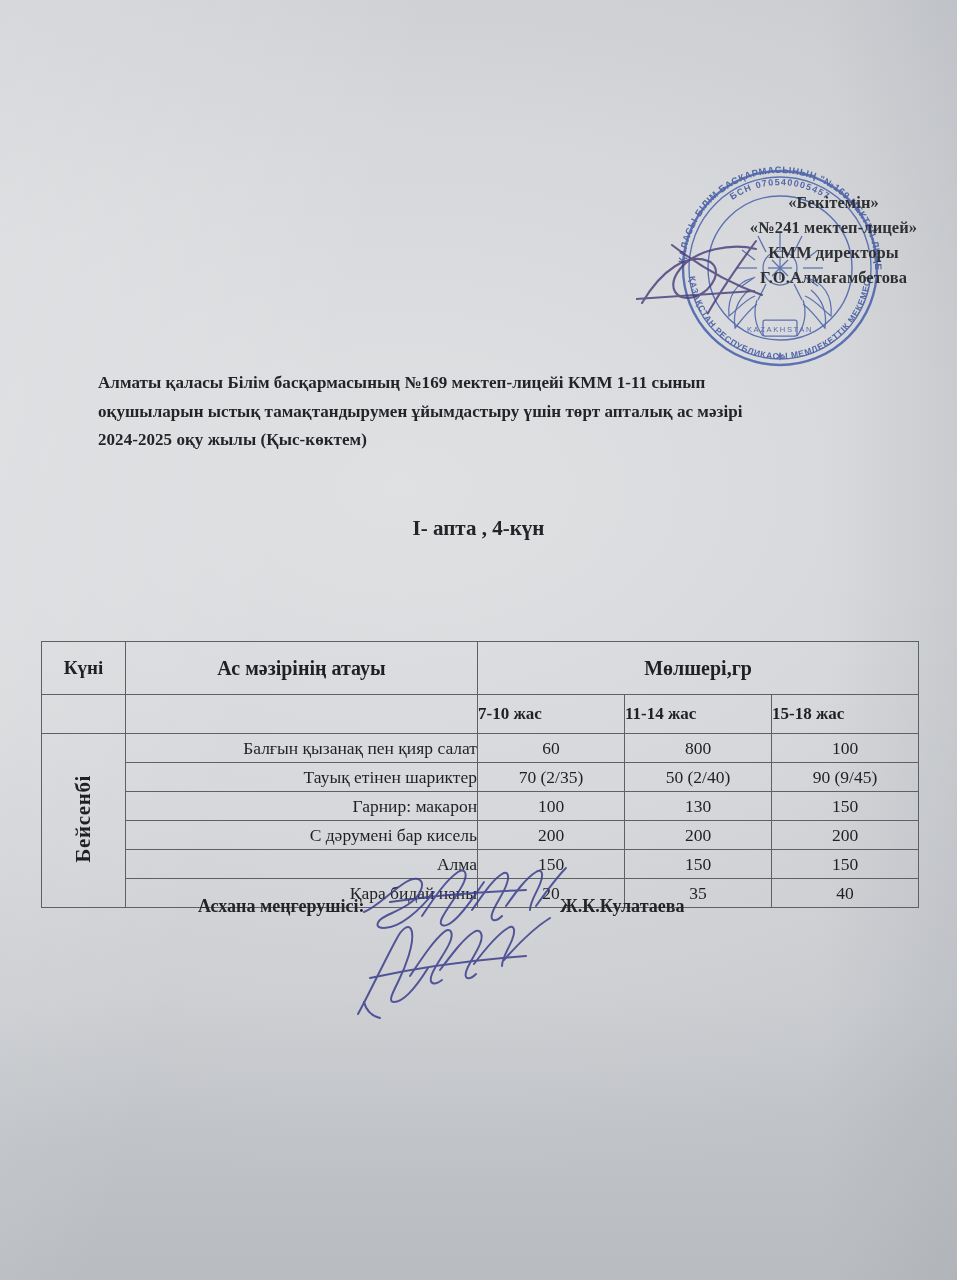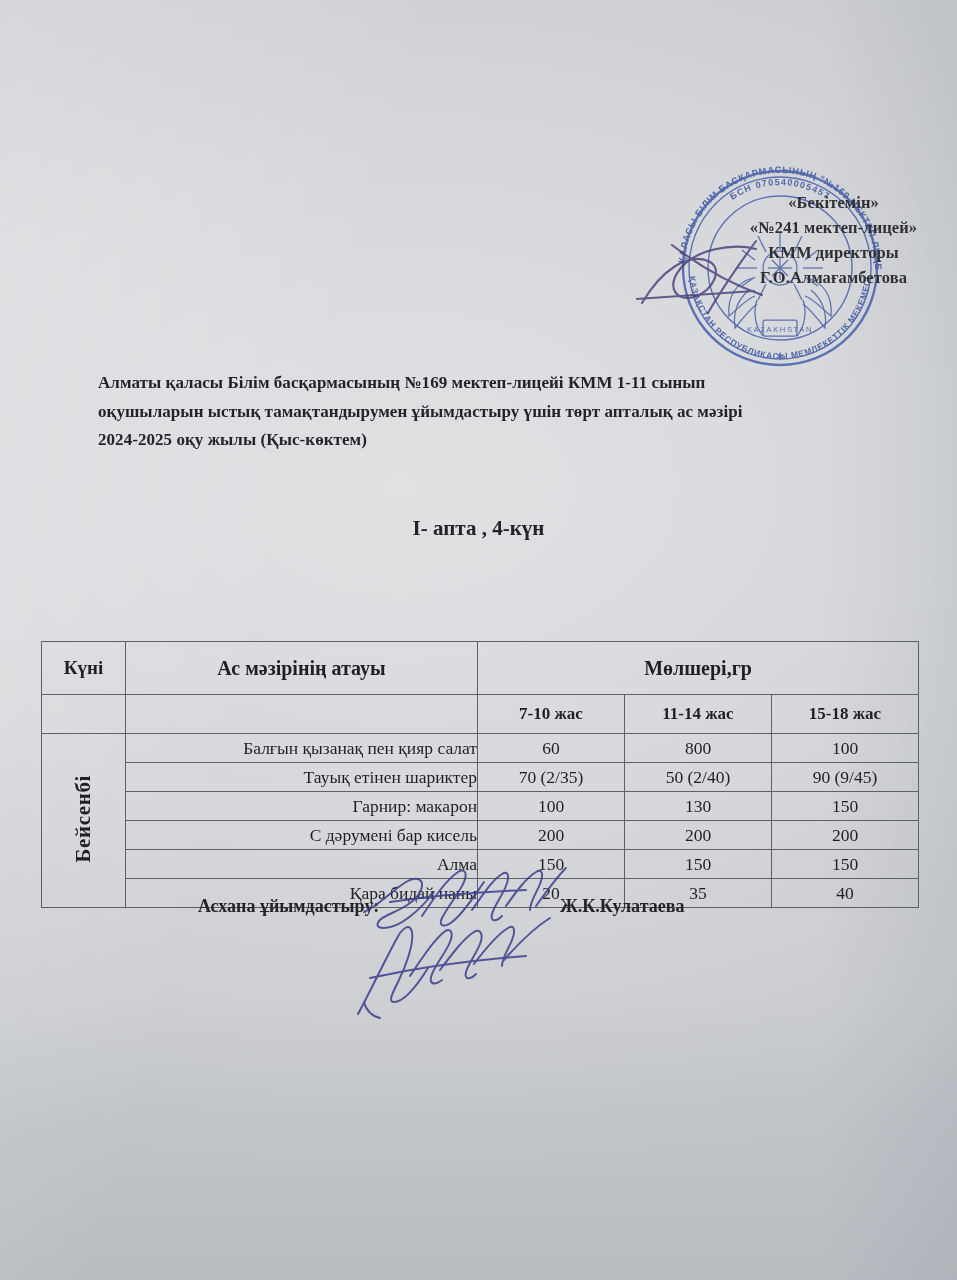--- a/index.html
+++ b/index.html
@@ -130,21 +130,21 @@
     font-size: 20px;
     font-weight: bold;
     text-align: center;
     vertical-align: middle;
   }
   .th-day { font-size: 19px; }
   .th-sub {
     height: 38px;
     font-size: 17px;
     font-weight: bold;
-    text-align: center;
+    text-align: left;
     vertical-align: middle;
   }
   .blank-cell { }
 
   .day-cell {
     text-align: center;
     vertical-align: middle;
     position: relative;
   }
   .day-cell .vertical {
@@ -351,21 +351,21 @@
         <td class="dish-cell">Қара бидай наны</td>
         <td class="qty-cell">20</td>
         <td class="qty-cell">35</td>
         <td class="qty-cell">40</td>
       </tr>
     </tbody>
   </table>
 
   <div class="footer">
     <div class="footer-row">
-      <span class="footer-label">Асхана ұйымдастыру:</span>
+      <span class="footer-label">Асхана меңгерушісі:</span>
       <span class="footer-name">Ж.К.Кулатаева</span>
     </div>
   </div>
 
   <div class="sig-a">
     <svg viewBox="0 0 220 70" width="220" height="70" aria-hidden="true">
       <g fill="none" stroke="#3b3f8c" stroke-width="2" stroke-linecap="round">
         <path d="M4,46 C18,40 30,26 46,16 C58,9 66,14 60,26 C54,38 38,44 26,50 C16,55 14,62 24,62 C40,62 60,44 74,26"></path>
         <path d="M62,50 C74,32 86,14 98,6 C104,2 108,6 104,16 C100,26 88,40 82,52 C78,60 84,62 92,56 C104,47 114,30 124,16"></path>
         <path d="M112,44 C122,30 132,14 142,8 C148,4 150,10 146,20 C142,30 134,40 132,48 C130,56 136,56 142,50"></path>

